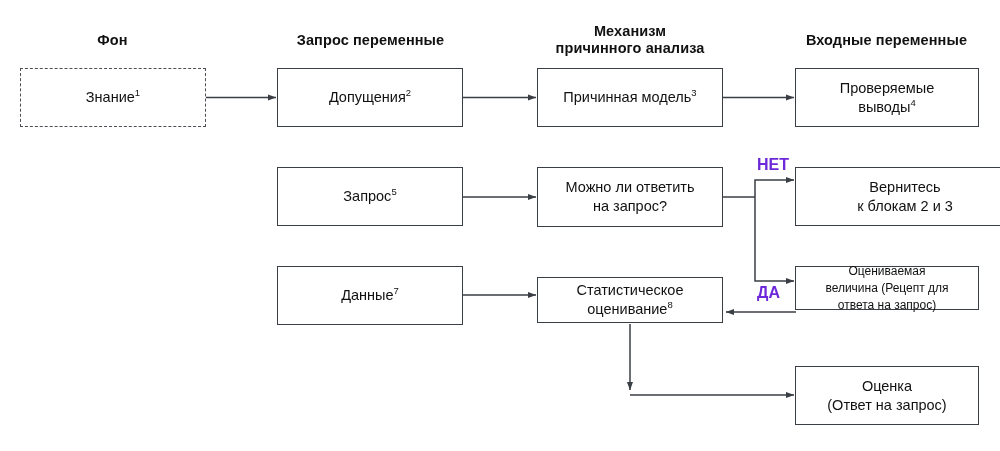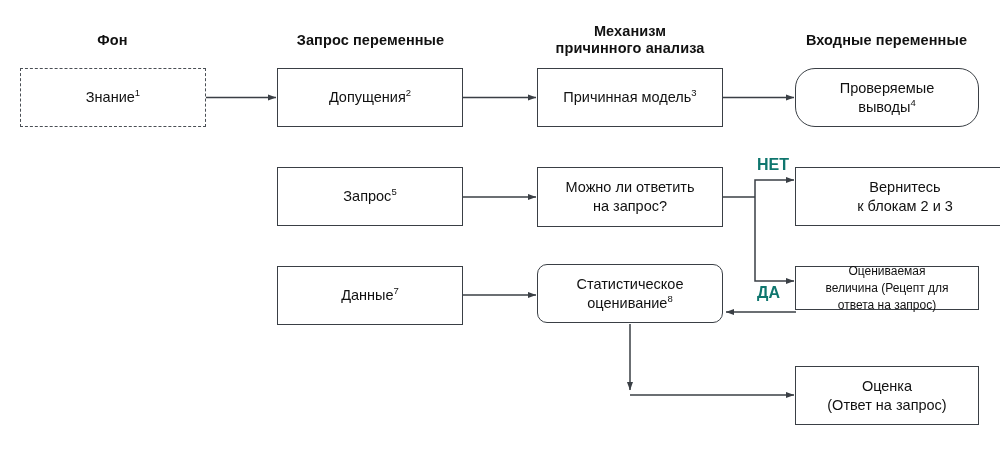--- a/index.html
+++ b/index.html
@@ -60,21 +60,21 @@
   .node sup {
     font-size: 9.5px;
     vertical-align: super;
     line-height: 0;
   }
   .edge-label {
     position: absolute;
     font-weight: bold;
     font-size: 16px;
     line-height: 18px;
-    color: #0f766e;
+    color: #6d28d9;
     white-space: nowrap;
   }
 </style>
 </head>
 <body>
 
 <div id="canvas">
 
   <svg id="edges" viewBox="0 0 1000 451" width="1000" height="451">
     <defs>
@@ -120,21 +120,21 @@
   </div>
 
   <div class="node" style="left:277px; top:68px; width:186px; height:59px;">
     <span class="label">Допущения<sup>2</sup></span>
   </div>
 
   <div class="node" style="left:537px; top:68px; width:186px; height:59px;">
     <span class="label">Причинная модель<sup>3</sup></span>
   </div>
 
-  <div class="node" style="left:795px; top:68px; width:184px; height:59px;border-radius:20px;">
+  <div class="node" style="left:795px; top:68px; width:184px; height:59px;">
     <span class="label">Проверяемые<br>выводы<sup>4</sup></span>
   </div>
 
   <div class="node" style="left:277px; top:167px; width:186px; height:59px;">
     <span class="label">Запрос<sup>5</sup></span>
   </div>
 
   <div class="node" style="left:537px; top:167px; width:186px; height:60px;">
     <span class="label">Можно ли ответить<br>на запрос?</span>
   </div>
@@ -142,21 +142,21 @@
   <div class="node" style="left:795px; top:167px; width:220px; height:59px;">
     <span class="label">Вернитесь<br>к блокам 2 и 3</span>
   </div>
 
   <div class="edge-label" style="left:757px; top:156px;">НЕТ</div>
 
   <div class="node" style="left:277px; top:266px; width:186px; height:59px;">
     <span class="label">Данные<sup>7</sup></span>
   </div>
 
-  <div class="node" style="left:537px; top:264px; width:186px; height:59px;border-radius:10px;">
+  <div class="node" style="left:537px; top:277px; width:186px; height:46px;">
     <span class="label">Статистическое<br>оценивание<sup>8</sup></span>
   </div>
 
   <div class="node" style="left:795px; top:266px; width:184px; height:44px; font-size:12px; line-height:17px;">
     <span class="label">Оцениваемая<br>величина (Рецепт для<br>ответа на запрос)</span>
   </div>
 
   <div class="edge-label" style="left:757px; top:284px;">ДА</div>
 
   <div class="node" style="left:795px; top:366px; width:184px; height:59px;">

